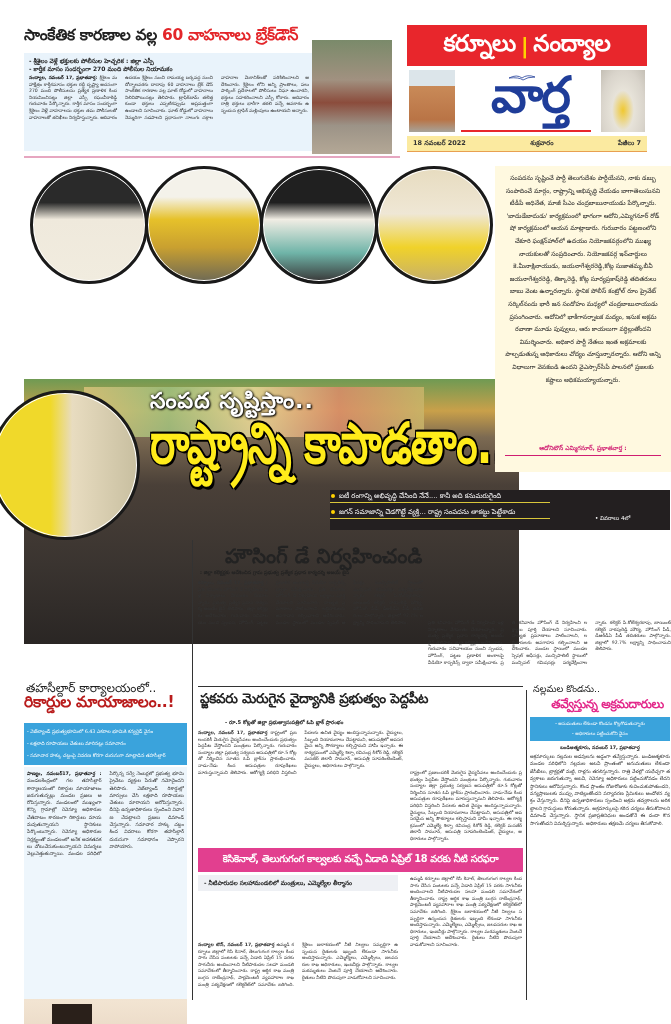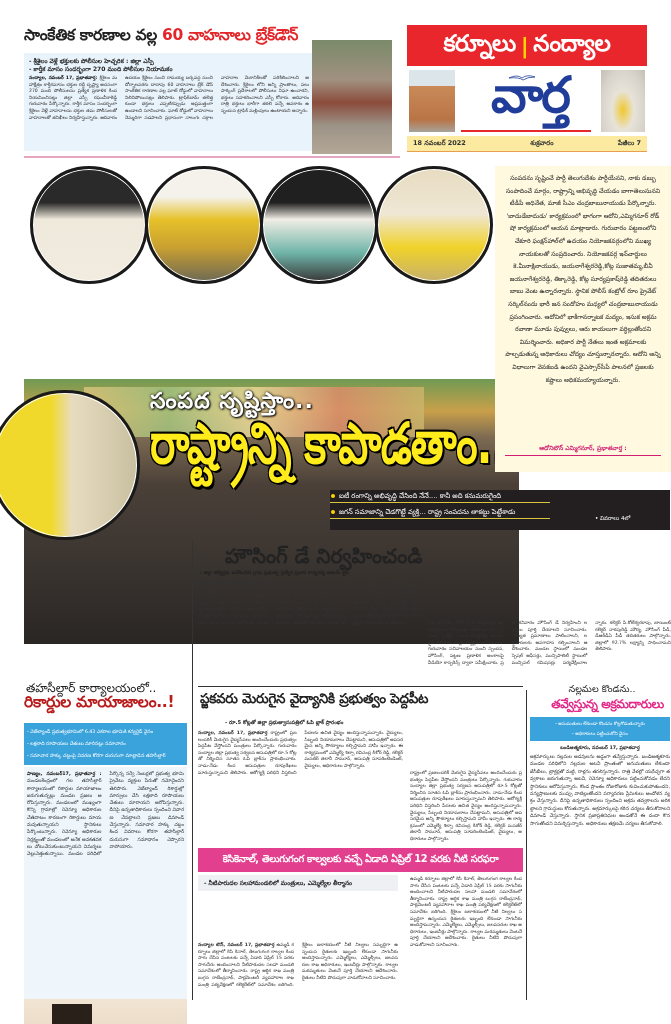--- a/index.html
+++ b/index.html
@@ -125,36 +125,36 @@
 <div class="abs body-text cols2" style="left:198px;top:730px;width:205px;height:114px;">
   <span style="font-weight:bold;">నంద్యాల, నవంబర్ 17, ప్రభాతవార్త</span>
   <span>రాష్ట్రంలో ప్రజలందరికీ మెరుగైన వైద్యసేవలు అందించేందుకు ప్రభుత్వం పెద్దపీట వేస్తోందని మంత్రులు పేర్కొన్నారు. గురువారం నంద్యాల జిల్లా ప్రభుత్వ సర్వజన ఆసుపత్రిలో రూ.5 కోట్లతో నిర్మించిన నూతన ఓపి బ్లాక్‌ను ప్రారంభించారు. నాడు-నేడు కింద ఆసుపత్రుల రూపురేఖలు మారుస్తున్నామని తెలిపారు. ఆరోగ్యశ్రీ పరిధిని విస్తరించి పేదలకు ఉచిత వైద్యం అందిస్తున్నామన్నారు. వైద్యులు, సిబ్బంది నియామకాలు చేపట్టామని, ఆసుపత్రిలో అవసరమైన అన్ని సౌకర్యాలు కల్పిస్తామని హామీ ఇచ్చారు. ఈ కార్యక్రమంలో ఎమ్మెల్యే శిల్పా రవిచంద్ర కిశోర్ రెడ్డి, కలెక్టర్ మనజీర్ జిలానీ సామూన్, ఆసుపత్రి సూపరింటెండెంట్, వైద్యులు, అధికారులు పాల్గొన్నారు.</span>
 </div>
 
 <div class="abs body-text" style="left:410px;top:770px;width:112px;height:74px;">
   <span>రాష్ట్రంలో ప్రజలందరికీ మెరుగైన వైద్యసేవలు అందించేందుకు ప్రభుత్వం పెద్దపీట వేస్తోందని మంత్రులు పేర్కొన్నారు. గురువారం నంద్యాల జిల్లా ప్రభుత్వ సర్వజన ఆసుపత్రిలో రూ.5 కోట్లతో నిర్మించిన నూతన ఓపి బ్లాక్‌ను ప్రారంభించారు. నాడు-నేడు కింద ఆసుపత్రుల రూపురేఖలు మారుస్తున్నామని తెలిపారు. ఆరోగ్యశ్రీ పరిధిని విస్తరించి పేదలకు ఉచిత వైద్యం అందిస్తున్నామన్నారు. వైద్యులు, సిబ్బంది నియామకాలు చేపట్టామని, ఆసుపత్రిలో అవసరమైన అన్ని సౌకర్యాలు కల్పిస్తామని హామీ ఇచ్చారు. ఈ కార్యక్రమంలో ఎమ్మెల్యే శిల్పా రవిచంద్ర కిశోర్ రెడ్డి, కలెక్టర్ మనజీర్ జిలానీ సామూన్, ఆసుపత్రి సూపరింటెండెంట్, వైద్యులు, అధికారులు పాల్గొన్నారు.</span>
 </div>
 
 <div class="abs" style="left:198px;top:848px;width:325px;height:24px;background:#e23f8f;display:flex;align-items:center;justify-content:center;">
-  <span style="font-size:9.8px;font-weight:bold;color:#fff;white-space:nowrap;letter-spacing:-0.3px;">కెసికెనాల్, తెలుగుగంగ కాల్వలకు వచ్చే ఏడాది ఏప్రిల్ 12 వరకు నీటి సరఫరా</span>
+  <span style="font-size:9.8px;font-weight:bold;color:#fff;white-space:nowrap;letter-spacing:-0.3px;">కెసికెనాల్, తెలుగుగంగ కాల్వలకు వచ్చే ఏడాది ఏప్రిల్ 18 వరకు నీటి సరఫరా</span>
 </div>
 <div class="abs" style="left:198px;top:875px;width:200px;height:16px;background:#eef0f4;display:flex;align-items:center;padding-left:6px;">
   <span style="font-size:6px;font-weight:bold;color:#222;white-space:nowrap;">- నీటిపారుదల సలహామండలిలో మంత్రులు, ఎమ్మెల్యేల తీర్మానం</span>
 </div>
 
 <div class="abs body-text cols2" style="left:198px;top:942px;width:200px;height:57px;">
   <span style="font-weight:bold;">నంద్యాల టౌన్, నవంబర్ 17, ప్రభాతవార్త</span>
   <span>ఉమ్మడి కర్నూలు జిల్లాలో కెసి కెనాల్, తెలుగుగంగ కాల్వల కింద సాగు చేసిన పంటలకు వచ్చే ఏడాది ఏప్రిల్ 15 వరకు సాగునీరు అందించాలని నీటిపారుదల సలహా మండలి సమావేశంలో తీర్మానించారు. రాష్ట్ర ఆర్థిక శాఖ మంత్రి బుగ్గన రాజేంద్రనాథ్, పార్లమెంటరీ వ్యవహారాల శాఖ మంత్రి పర్యవేక్షణలో కలెక్టరేట్‌లో సమావేశం జరిగింది. శ్రీశైలం జలాశయంలో నీటి నిల్వలు సమృద్ధిగా ఉన్నందున రైతులకు ఇబ్బంది లేకుండా సాగునీరు అందిస్తామన్నారు. ఎమ్మెల్యేలు, ఎమ్మెల్సీలు, జలవనరుల శాఖ అధికారులు, ఇంజనీర్లు పాల్గొన్నారు. కాల్వల మరమ్మతులు వెంటనే పూర్తి చేయాలని ఆదేశించారు. రైతులు నీటిని పొదుపుగా వాడుకోవాలని సూచించారు.</span>
 </div>
 <div class="abs body-text" style="left:410px;top:876px;width:112px;height:122px;">
   <span>ఉమ్మడి కర్నూలు జిల్లాలో కెసి కెనాల్, తెలుగుగంగ కాల్వల కింద సాగు చేసిన పంటలకు వచ్చే ఏడాది ఏప్రిల్ 15 వరకు సాగునీరు అందించాలని నీటిపారుదల సలహా మండలి సమావేశంలో తీర్మానించారు. రాష్ట్ర ఆర్థిక శాఖ మంత్రి బుగ్గన రాజేంద్రనాథ్, పార్లమెంటరీ వ్యవహారాల శాఖ మంత్రి పర్యవేక్షణలో కలెక్టరేట్‌లో సమావేశం జరిగింది. శ్రీశైలం జలాశయంలో నీటి నిల్వలు సమృద్ధిగా ఉన్నందున రైతులకు ఇబ్బంది లేకుండా సాగునీరు అందిస్తామన్నారు. ఎమ్మెల్యేలు, ఎమ్మెల్సీలు, జలవనరుల శాఖ అధికారులు, ఇంజనీర్లు పాల్గొన్నారు. కాల్వల మరమ్మతులు వెంటనే పూర్తి చేయాలని ఆదేశించారు. రైతులు నీటిని పొదుపుగా వాడుకోవాలని సూచించారు.</span>
 </div>
 <div class="rule" style="left:526px;top:690px;width:1px;height:310px;"></div>
 
-<div class="abs" style="left:533px;top:683px;width:138px;font-size:9.5px;color:#222;text-align:center;">నల్లమల కొండను..</div>
+<div class="abs" style="left:533px;top:683px;width:138px;font-size:9.5px;color:#222;text-align:left;">నల్లమల కొండను..</div>
 <div class="abs" style="left:528px;top:697px;width:159px;font-size:12px;font-weight:bold;color:#e3288a;text-align:center;white-space:nowrap;letter-spacing:-0.4px;">తవ్వేస్తున్న అక్రమదారులు</div>
 <div class="abs" style="left:530px;top:717px;width:140px;height:24px;background:#3aa3dc;padding:2px;text-align:center;">
   <div style="font-size:4.6px;color:#fff;line-height:10px;white-space:nowrap;">- అనుమతులు లేకుండా కొండను కొల్లగొడుతున్నారు</div>
   <div style="font-size:4.6px;color:#fff;line-height:10px;white-space:nowrap;">- అధికారులు పట్టించుకోని వైనం</div>
 </div>
 <div class="abs" style="left:530px;top:745px;width:140px;font-size:4.8px;font-weight:bold;text-align:center;color:#222;">బండిఆత్మకూరు, నవంబర్ 17, ప్రభాతవార్త</div>
 <div class="abs body-text" style="left:530px;top:753px;width:140px;height:172px;font-size:4.8px;line-height:7.4px;">
   <span>అక్రమార్కులు నల్లమల అడవులను అడ్డంగా తవ్వేస్తున్నారు. బండిఆత్మకూరు మండల పరిధిలోని నల్లమల అటవీ ప్రాంతంలో అనుమతులు లేకుండా జేసీబీలు, ట్రాక్టర్లతో మట్టి, రాళ్లను తరలిస్తున్నారు. రాత్రి వేళల్లో యథేచ్ఛగా తవ్వకాలు జరుగుతున్నా అటవీ, రెవెన్యూ అధికారులు పట్టించుకోవడం లేదని స్థానికులు ఆరోపిస్తున్నారు. కొండ ప్రాంతం రోజురోజుకు కుచించుకుపోతుందని, వన్యప్రాణులకు ముప్పు వాటిల్లుతోందని పర్యావరణ ప్రేమికులు ఆందోళన వ్యక్తం చేస్తున్నారు. దీనిపై ఉన్నతాధికారులు స్పందించి అక్రమ తవ్వకాలను అరికట్టాలని గ్రామస్థులు కోరుతున్నారు. అక్రమార్కులపై కఠిన చర్యలు తీసుకోవాలని డిమాండ్ చేస్తున్నారు. స్థానిక ప్రజాప్రతినిధుల అండతోనే ఈ దందా కొనసాగుతోందని విమర్శిస్తున్నారు. అధికారులు తక్షణమే చర్యలు తీసుకోవాలి.</span>
 </div>
 

